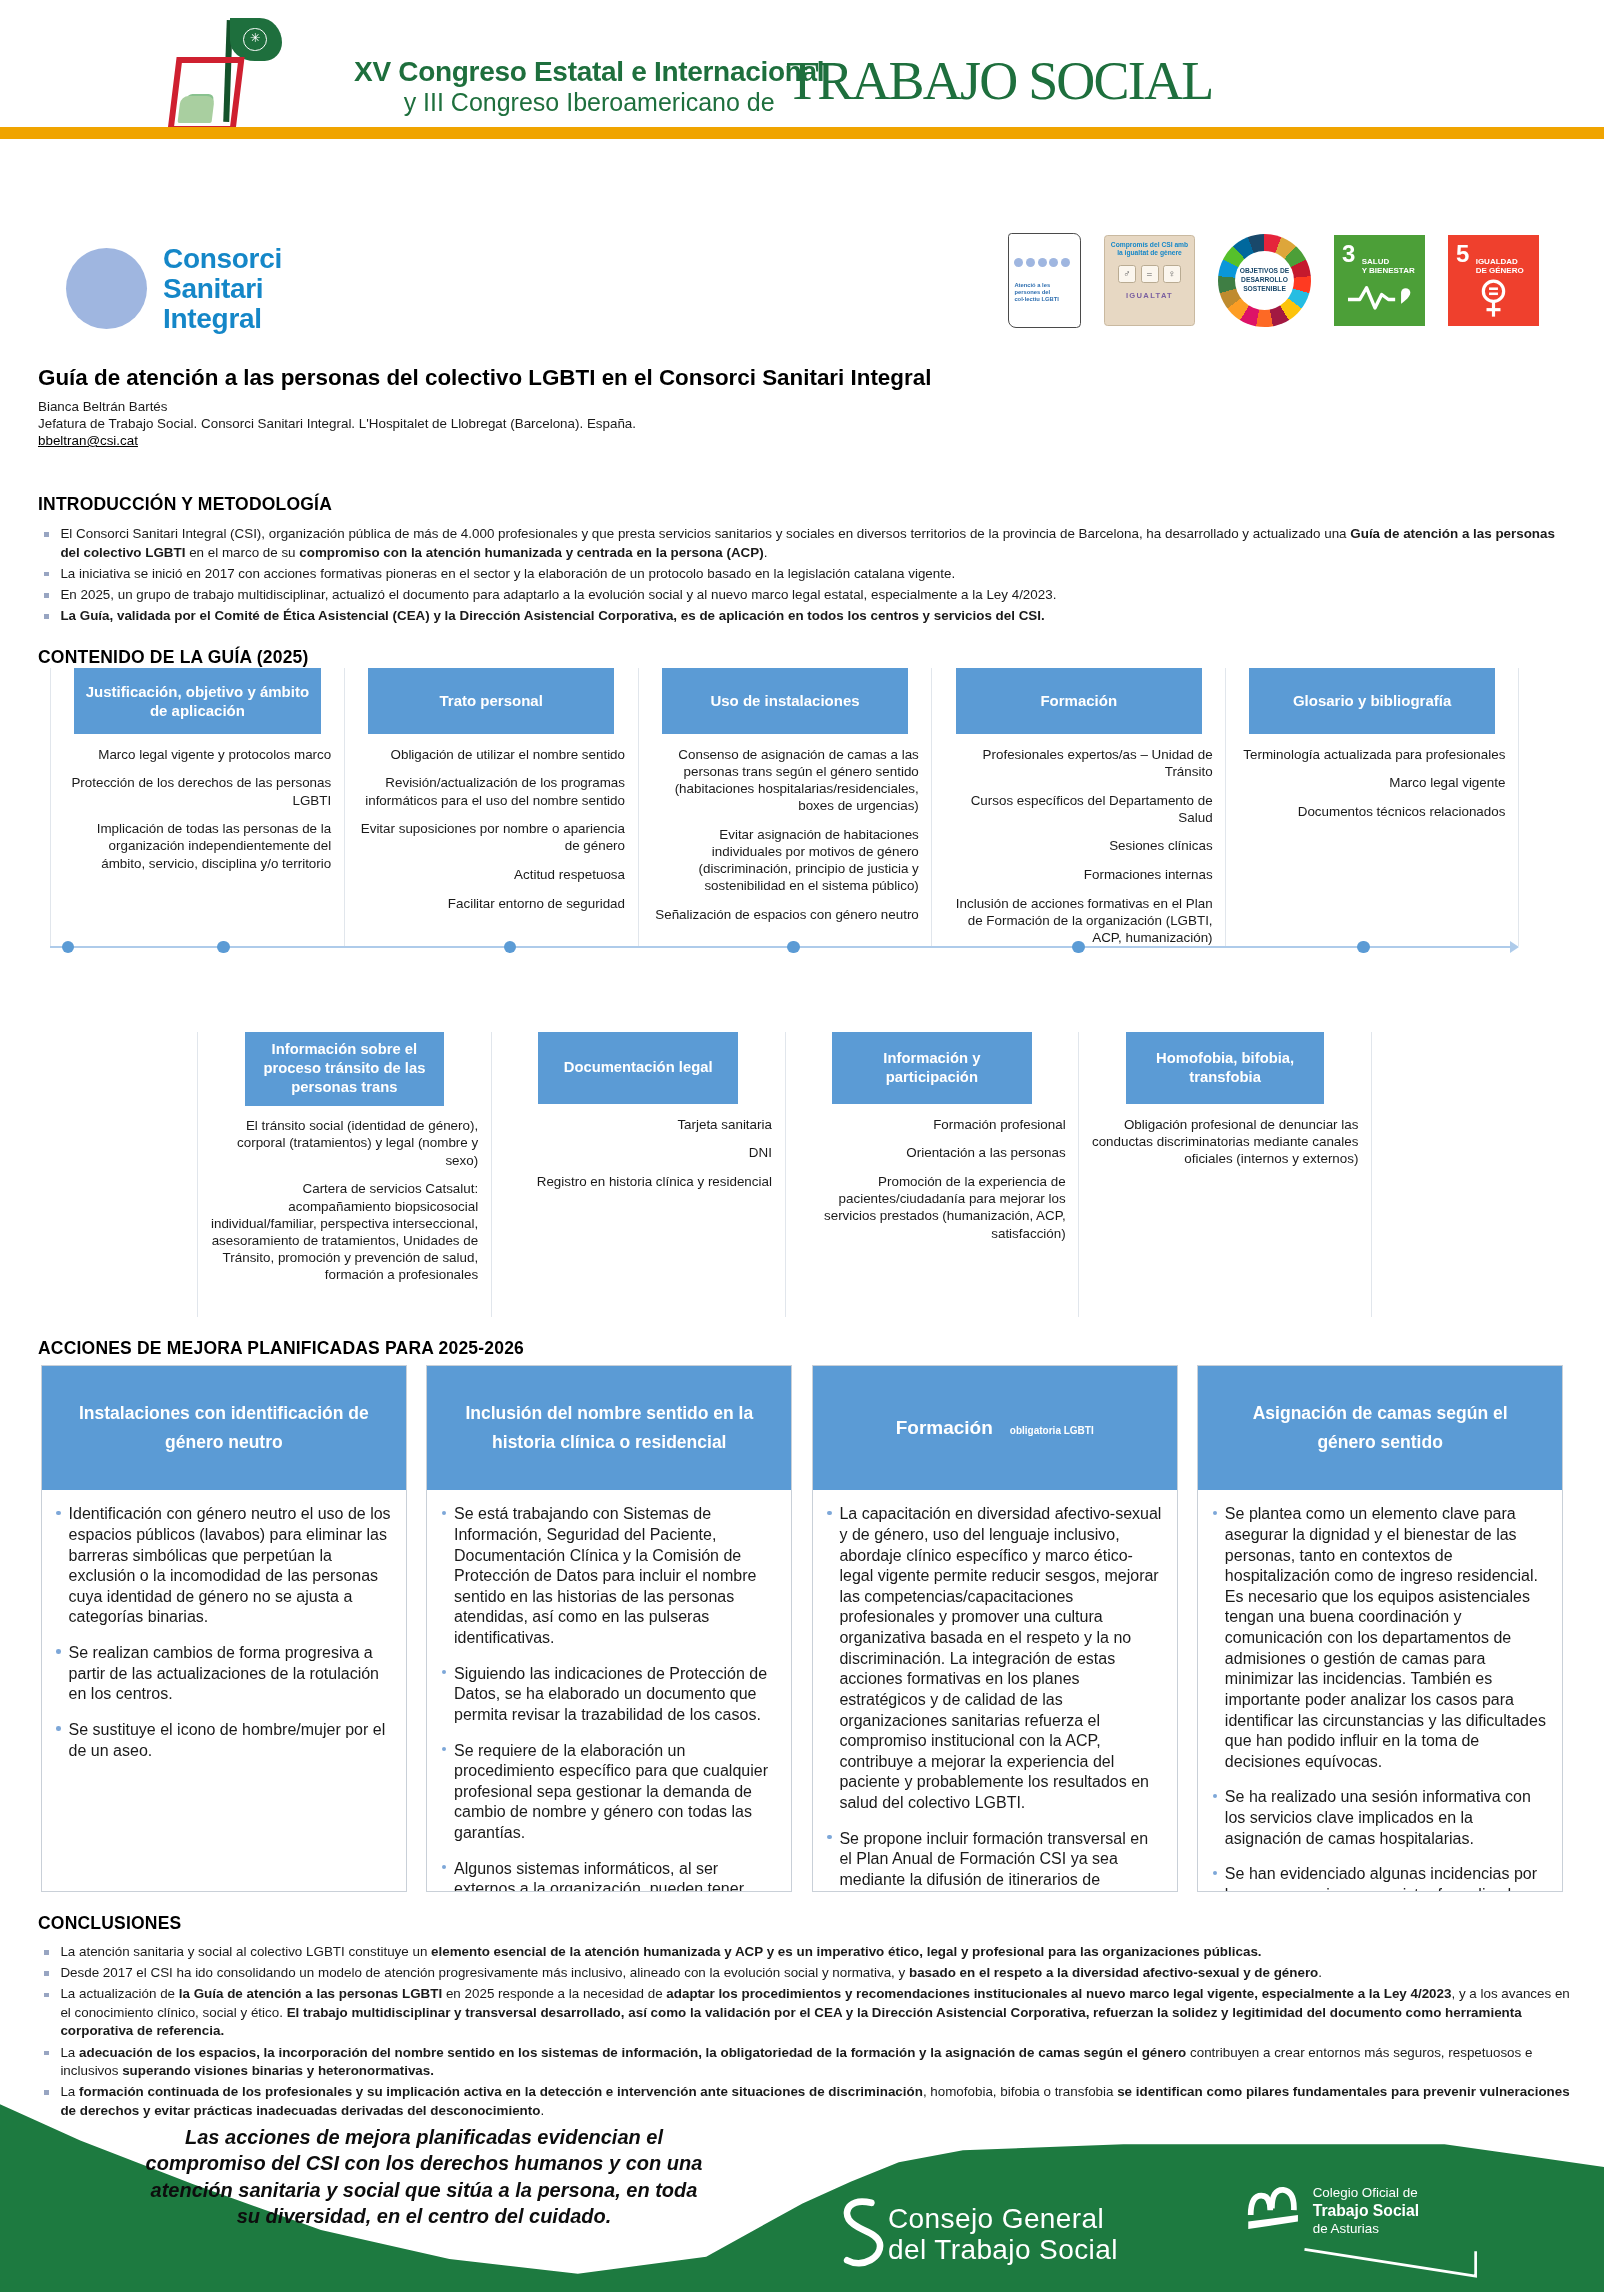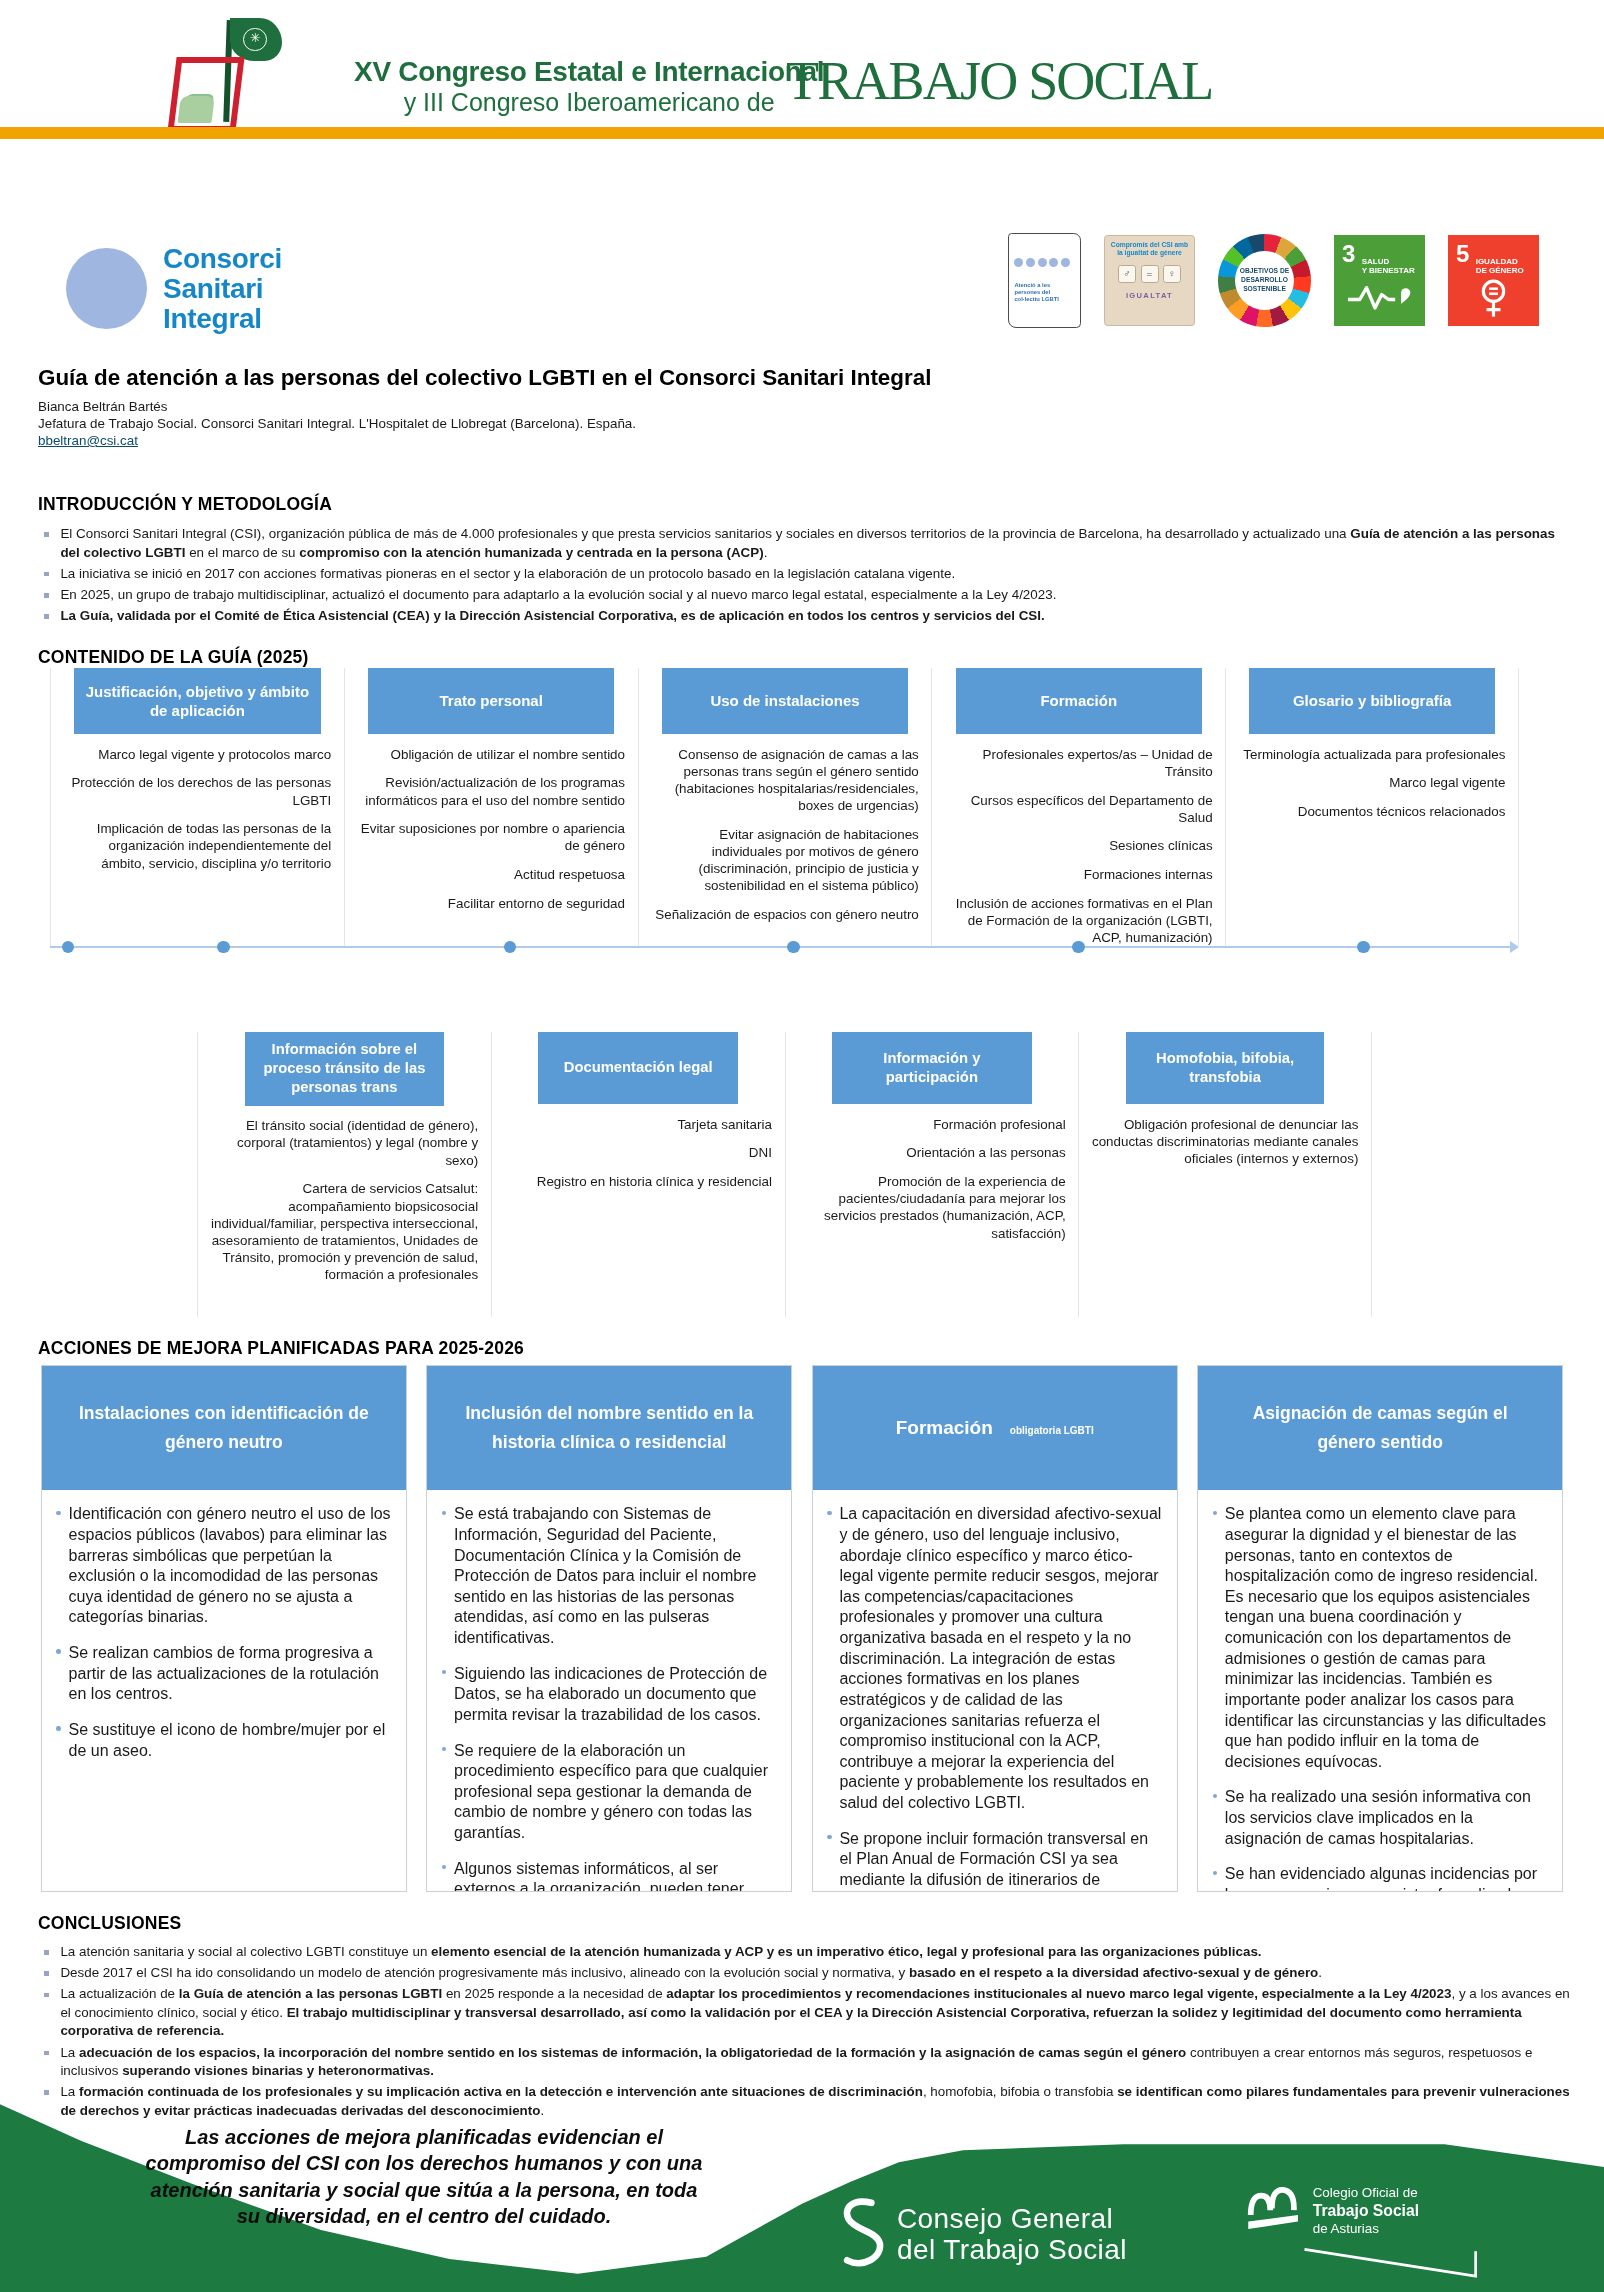--- a/index.html
+++ b/index.html
@@ -54,21 +54,21 @@
   .sdg3{background:var(--sdg3)} .sdg5{background:var(--sdg5)}
   .sdg-top{display:flex;gap:6.3px;align-items:flex-start}
   .sdg-num{font-size:24px;font-weight:700;line-height:1}
   .sdg-cap{font-size:8px;font-weight:700;line-height:1.15;margin-top:15px;white-space:pre-line}
   .sdg-art{flex:1;display:flex;align-items:center;justify-content:center}
 
   
   .title{position:absolute;left:38px;top:365px;width:1164px;font-size:22.4px;font-weight:700;color:#000}
   .author{position:absolute;left:38px;top:399px;font-size:13.4px}
   .affil{position:absolute;left:38px;top:416px;font-size:13.4px}
-  .email{position:absolute;left:38px;top:433px;font-size:13.4px;color:#0c4a6e;text-decoration:underline;cursor:pointer}
+  .email{position:absolute;left:38px;top:433px;font-size:13.4px;color:#000000;text-decoration:underline;cursor:pointer}
 
   
   .sec-h{position:absolute;left:38px;font-size:17.5px;font-weight:700;color:#000;letter-spacing:0.2px}
 
   
   .blist{position:absolute;left:38px;width:1535px}
   .blt{position:relative;padding-left:22.4px;font-size:13.4px;line-height:1.38;margin-bottom:2.7px}
   .blt::before{content:"";position:absolute;left:6.3px;top:7.2px;width:4.5px;height:4.5px;background:#98a5c2}
 
   
@@ -96,21 +96,21 @@
   .card-hd .big{font-size:19px} .card-hd .sm{font-size:10px;margin-left:17px}
   .card-body{padding:14.3px 14.3px 0 11.6px}
   .card-itm{position:relative;padding-left:15px;margin-bottom:15px;font-size:16px;line-height:1.29}
   .card-itm::before{content:"";position:absolute;left:2.7px;top:6.3px;width:4.5px;height:4.5px;border-radius:50%;background:#7da7d8}
 
   
   .footer-green{position:absolute;left:0;top:2051px;width:1605px;height:242px;background:var(--footer-green);
     clip-path:polygon(0% 22%,5% 37%,12% 55%,20% 74%,28% 86%,36% 92%,44% 85%,50% 63%,53% 54%,56% 46%,60% 41%,70% 38.5%,90% 38.5%,100% 48%,100% 100%,0% 100%)}
   .quote{position:absolute;left:115px;top:2124px;width:618px;z-index:2;text-align:center;font-size:20px;font-weight:700;
     font-style:italic;line-height:1.32;color:#0d0d0d;white-space:pre-line}
-  .logo-consejo{position:absolute;left:838px;top:2196px;z-index:2;display:flex;gap:9px;align-items:center;color:#fff}
+  .logo-consejo{position:absolute;left:838px;top:2196px;z-index:2;display:flex;gap:0;align-items:center;color:#fff}
   .consejo-text{font-size:28px;line-height:1.1;letter-spacing:0.4px;white-space:pre-line}
   .logo-colegio{position:absolute;left:1245px;top:2185px;z-index:2;display:flex;gap:10.7px;color:#fff}
   .colegio-text{font-size:13.4px;line-height:1.22}
   .colegio-text .b{font-size:15.7px;font-weight:700}
   .colegio-bracket{position:absolute;left:1304px;top:2244px;z-index:2}
 </style>
 </head>
 <body>
 
 <div class="poster">

